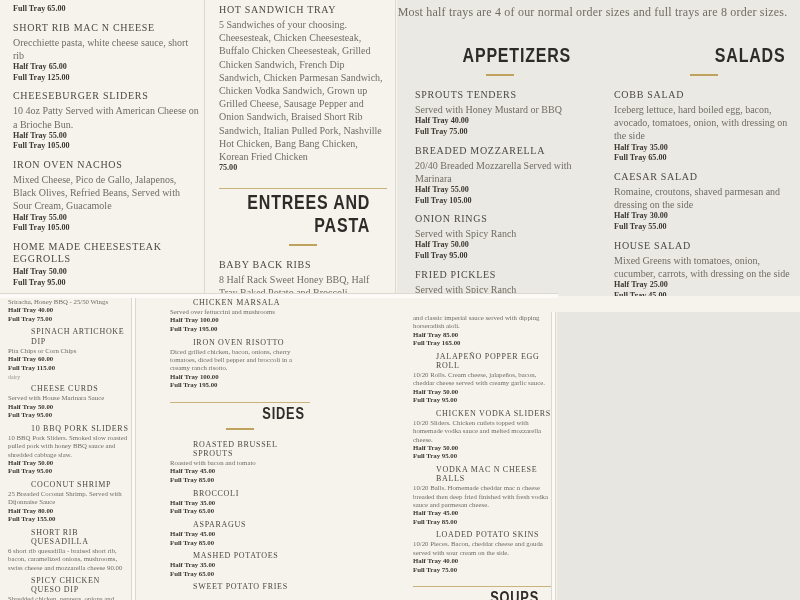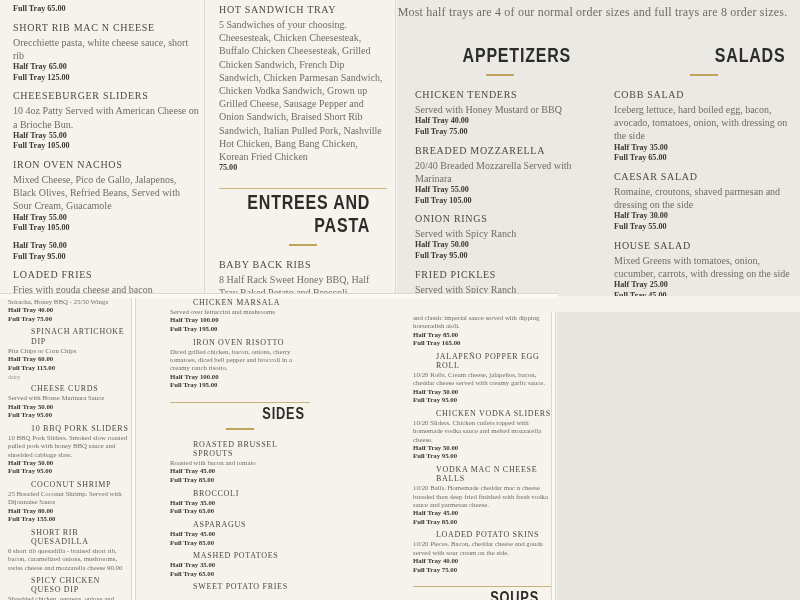--- a/index.html
+++ b/index.html
@@ -83,20 +83,21 @@
           <div class="mi-price">Half Tray 55.00</div>
           <div class="mi-price">Full Tray 105.00</div>
         </div>
         <div class="menu-item">
           <div class="mi-title">IRON OVEN NACHOS</div>
           <div class="mi-desc">Mixed Cheese, Pico de Gallo, Jalapenos, Black Olives, Refried Beans, Served with Sour Cream, Guacamole</div>
           <div class="mi-price">Half Tray 55.00</div>
           <div class="mi-price">Full Tray 105.00</div>
         </div>
         <div class="menu-item">
+          <div class="mi-title">HOME MADE CHEESESTEAK EGGROLLS</div>
           <div class="mi-price">Half Tray 50.00</div>
           <div class="mi-price">Full Tray 95.00</div>
         </div>
         <div class="menu-item">
           <div class="mi-title">LOADED FRIES</div>
           <div class="mi-desc">Fries with gouda cheese and bacon</div>
         </div>
       </div>
     <div class="vline v1"></div>
     <div class="col col-b sz-md">
@@ -120,21 +121,21 @@
       </div>
     <div class="vline v2"></div>
   </section>
 
   <section class="panel panel-tr">
     <p class="note">Most half trays are 4 of our normal order sizes and full trays are 8 order sizes.</p>
     <div class="col col-apps sz-md">
         <div class="sec-heading"><span class="sec-heading-text">APPETIZERS</span></div>
         <div class="heading-rule"></div>
         <div class="menu-item">
-          <div class="mi-title">CHICKEN TENDERS</div>
+          <div class="mi-title">SPROUTS TENDERS</div>
           <div class="mi-desc">Served with Honey Mustard or BBQ</div>
           <div class="mi-price">Half Tray 40.00</div>
           <div class="mi-price">Full Tray 75.00</div>
         </div>
         <div class="menu-item">
           <div class="mi-title">BREADED MOZZARELLA</div>
           <div class="mi-desc">20/40 Breaded Mozzarella Served with Marinara</div>
           <div class="mi-price">Half Tray 55.00</div>
           <div class="mi-price">Full Tray 105.00</div>
         </div>

